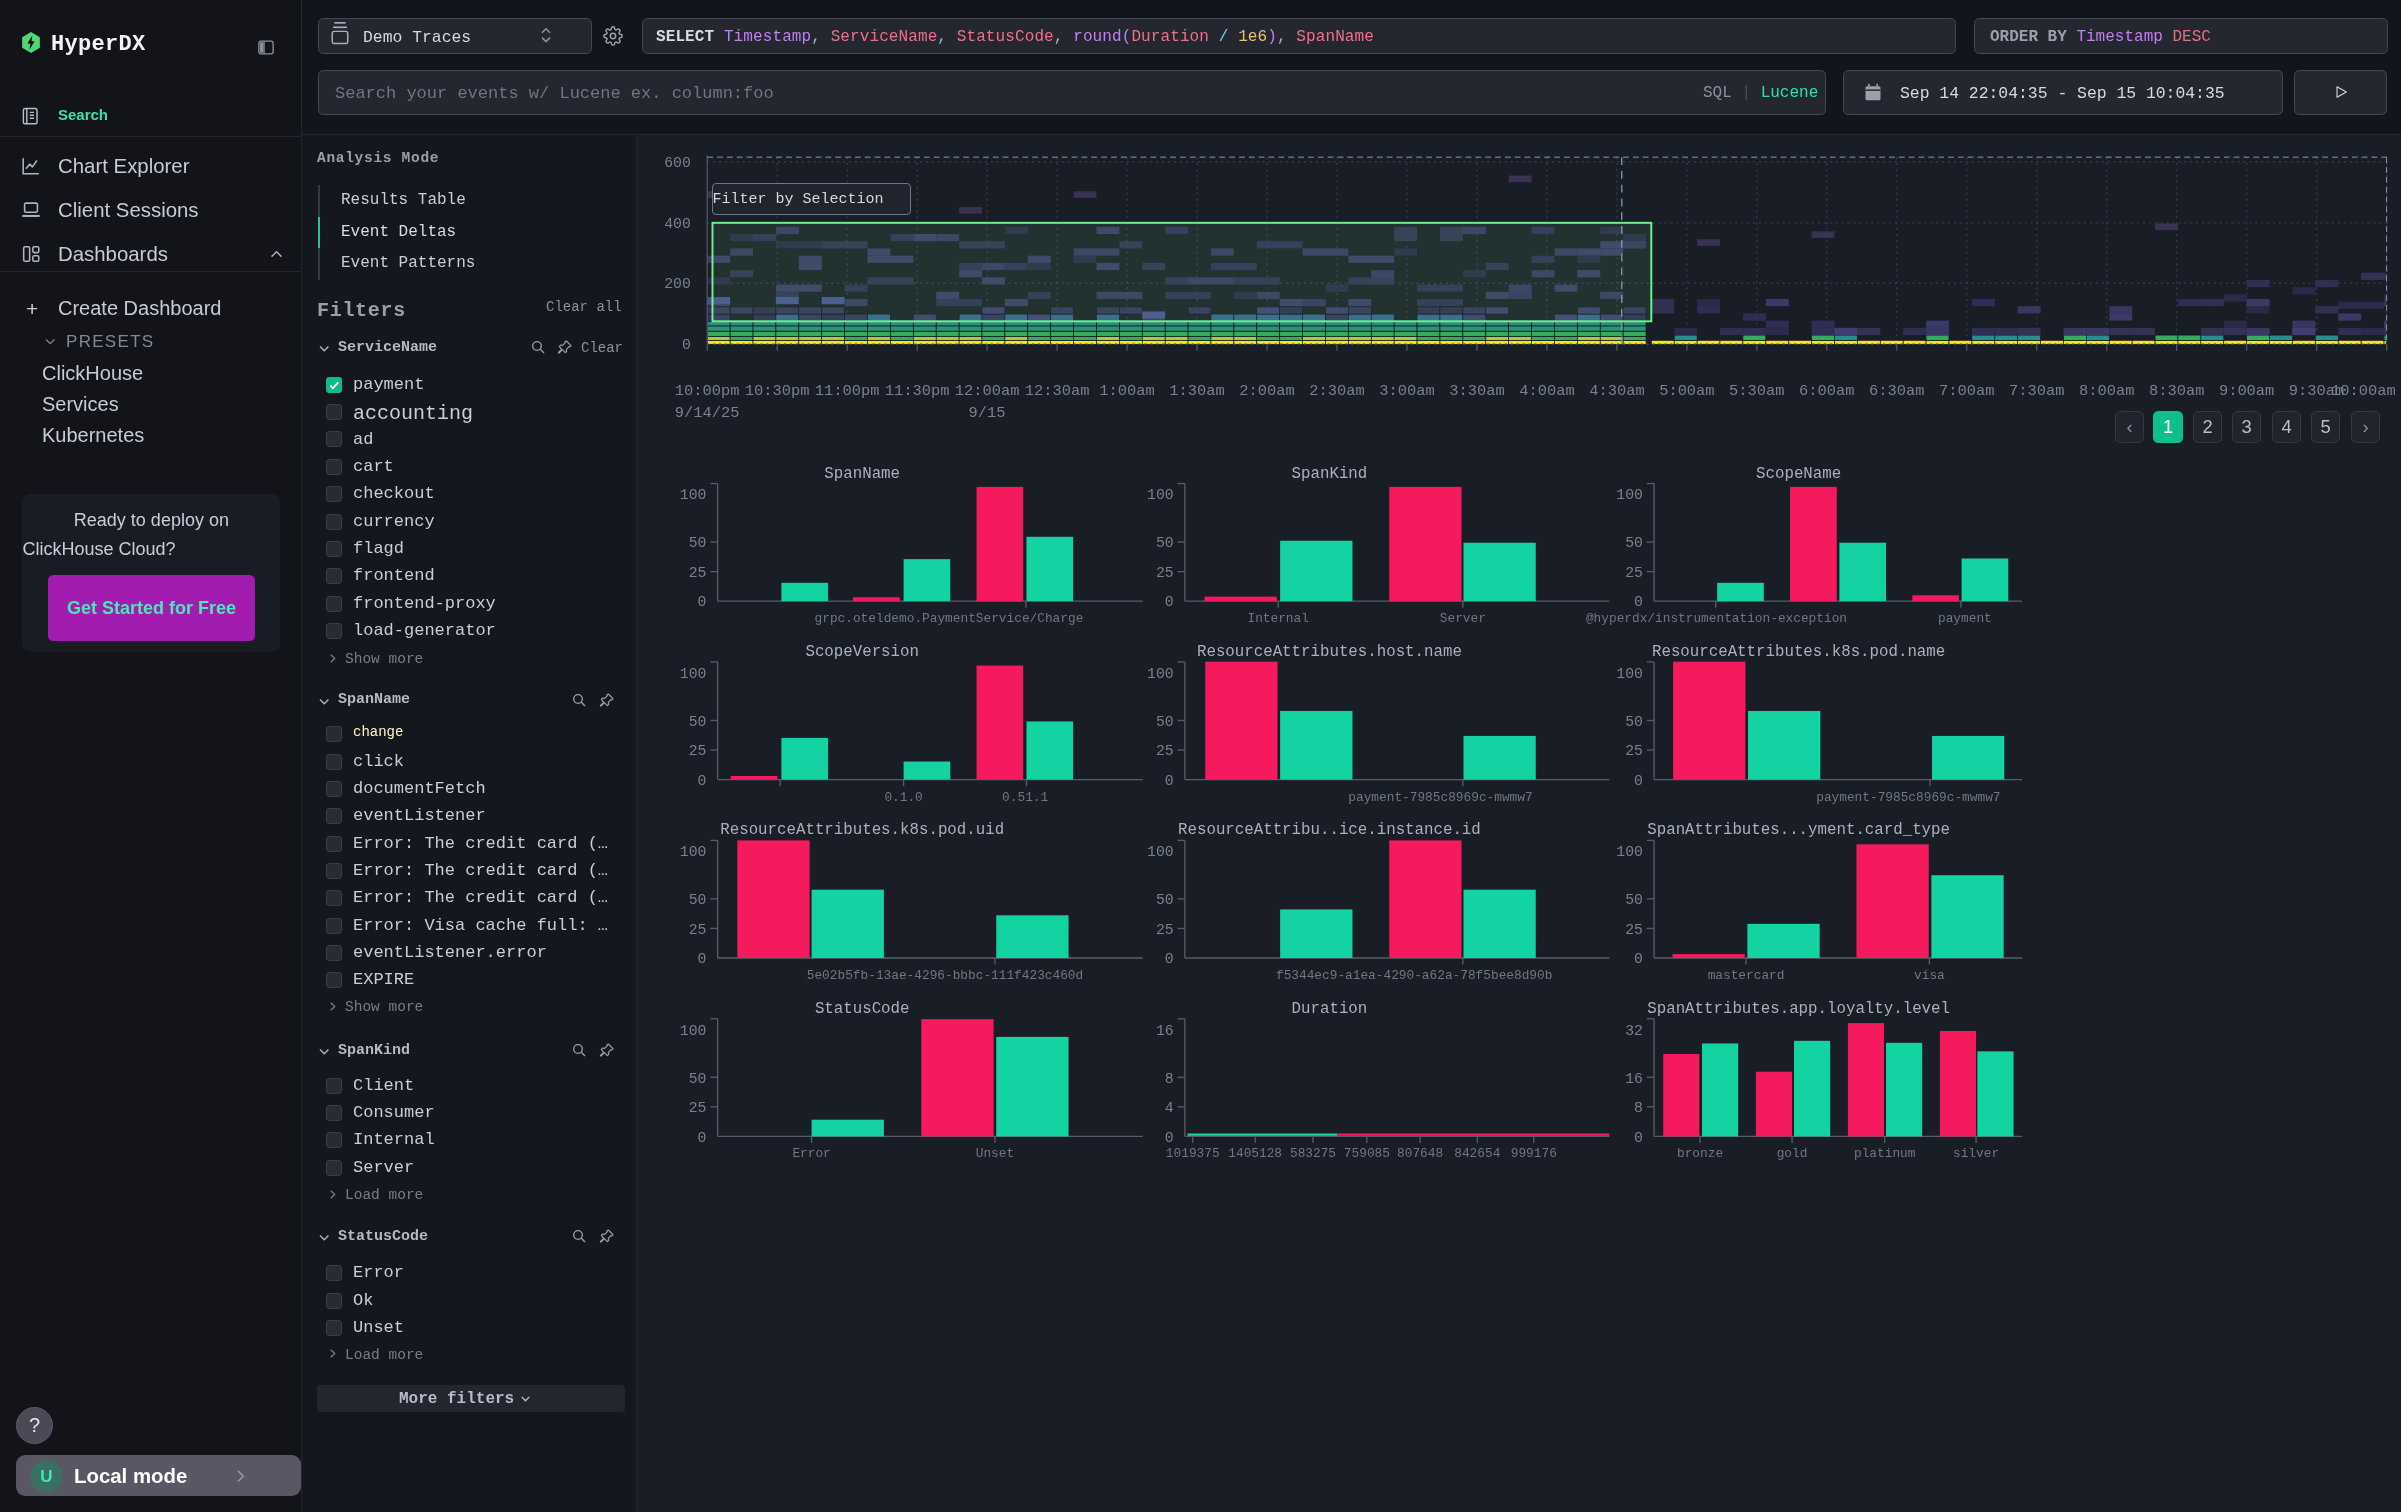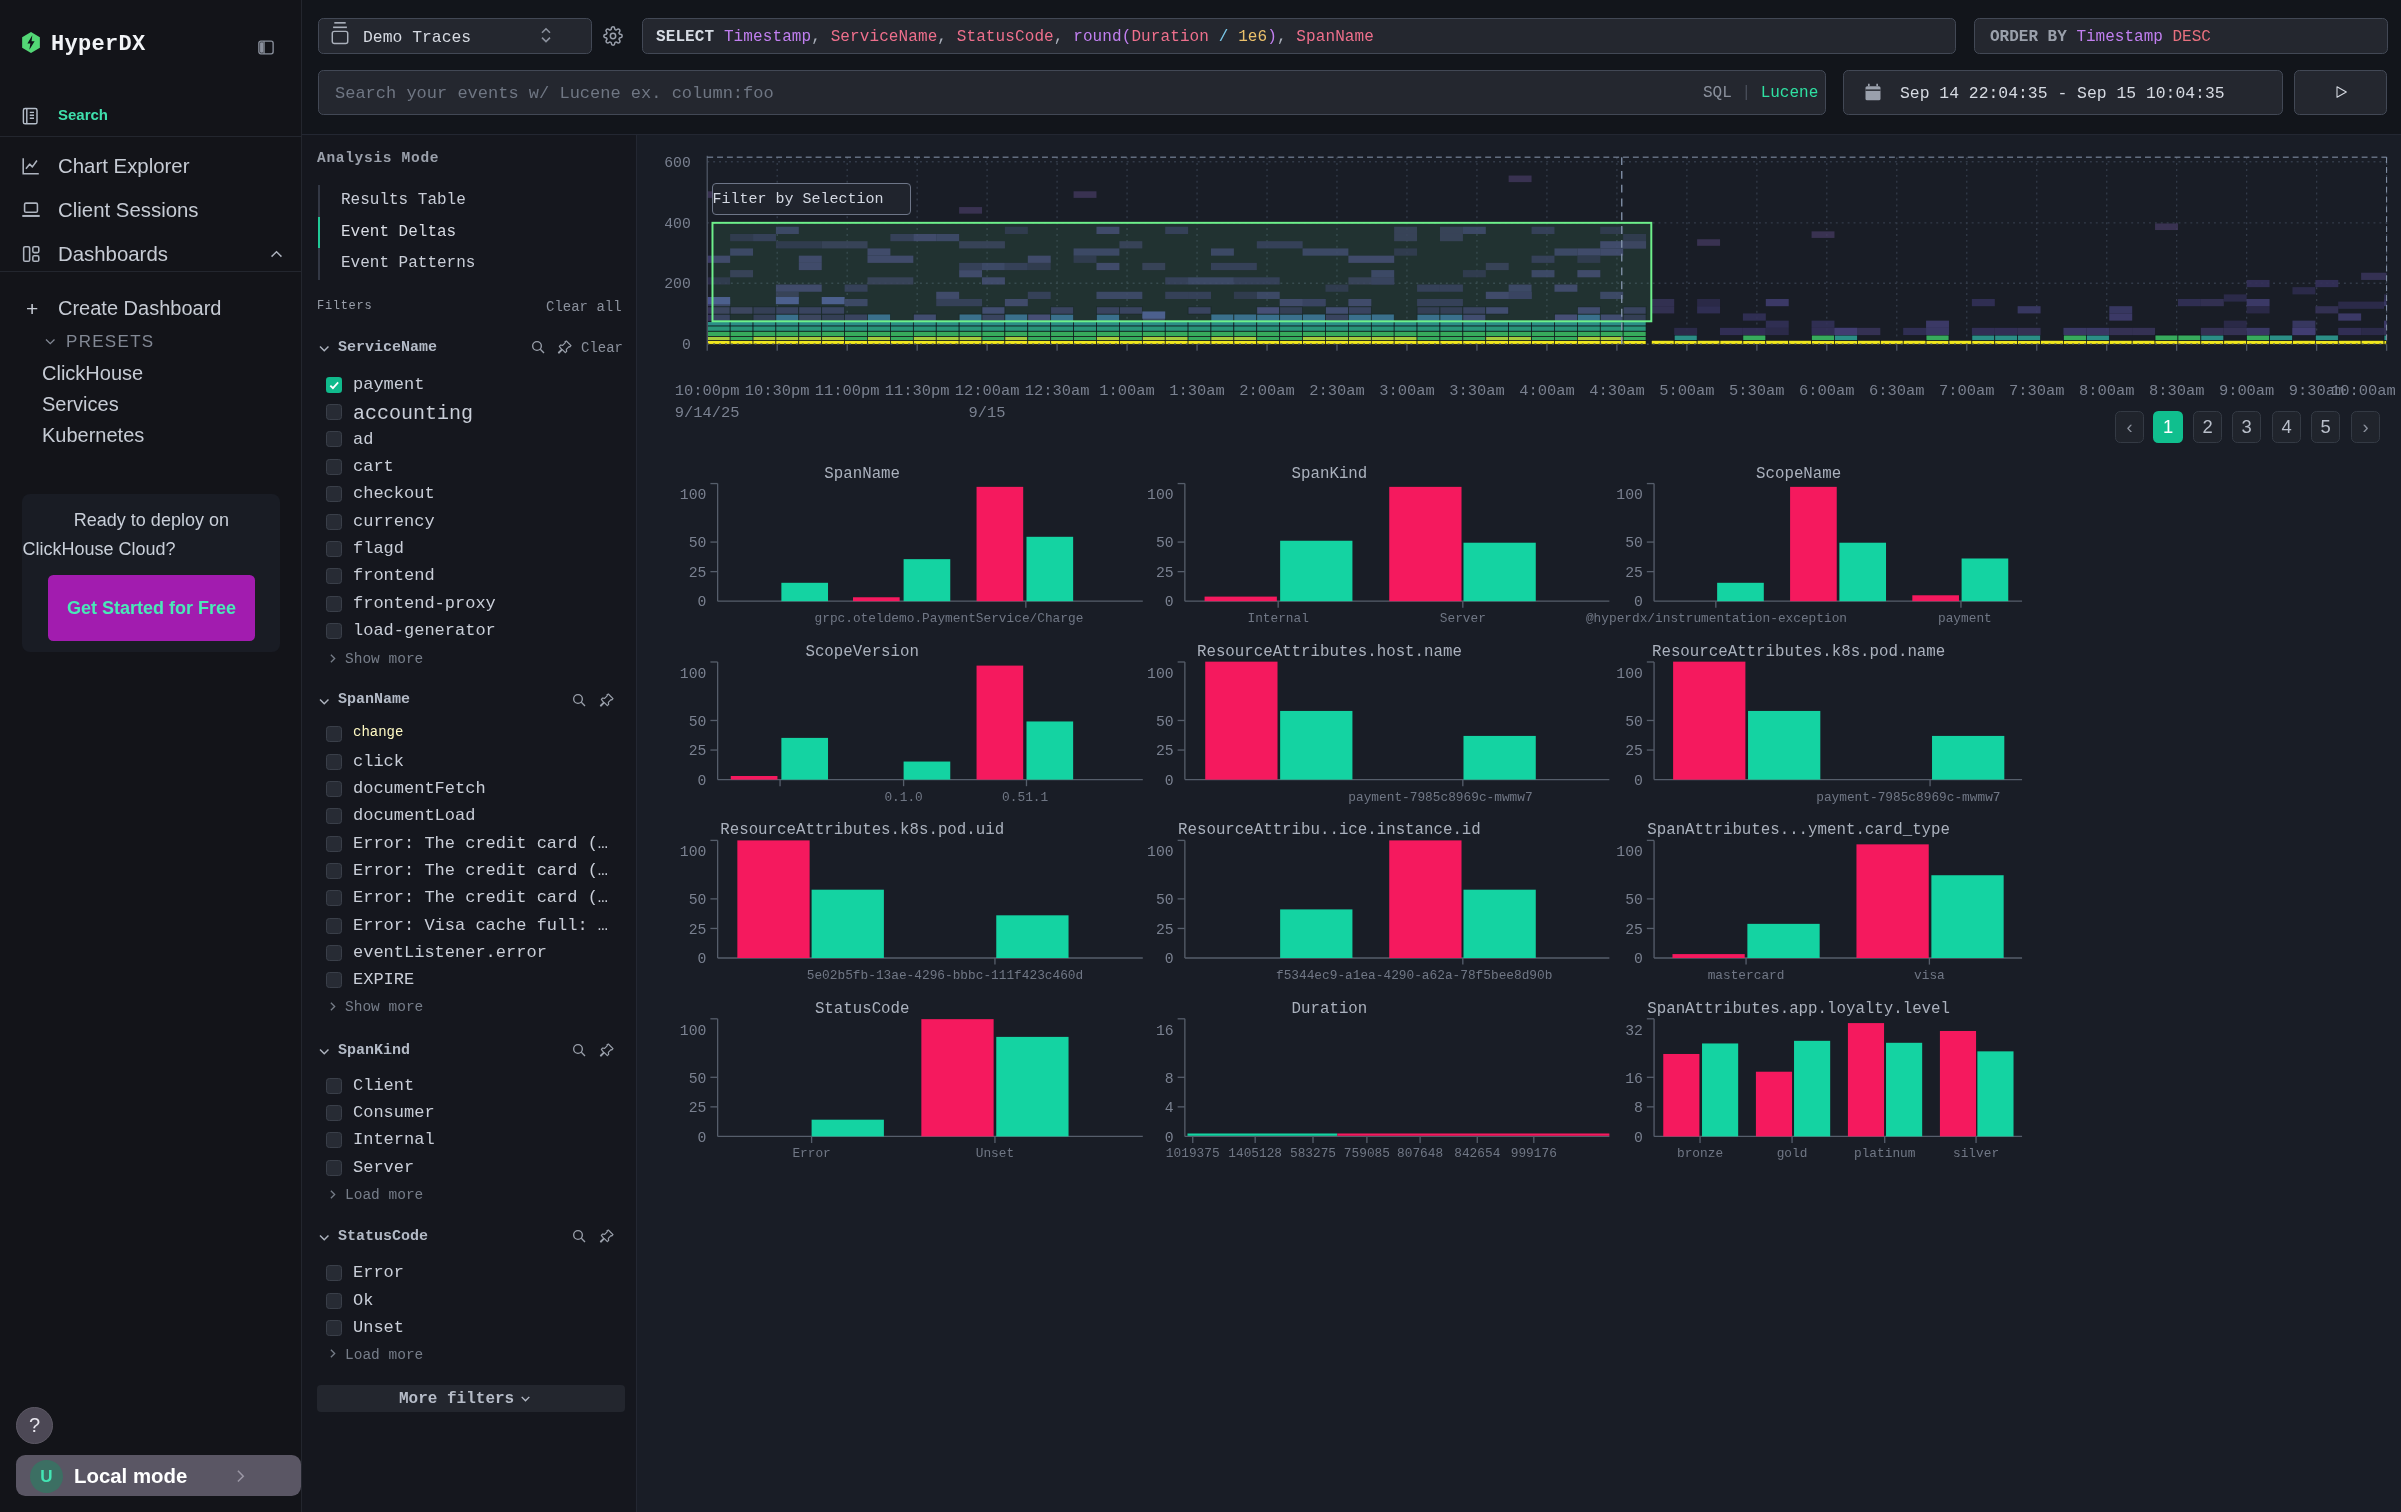--- a/index.html
+++ b/index.html
@@ -102,21 +102,21 @@
 <svg class="abs" style="left:231px;top:1467px" width="18.4" height="18.4" viewBox="0 0 24 24" fill="none" stroke="#9b97a5" stroke-width="2">
     <path d="M9 5l7 7-7 7"></path>
   </svg>
 <div class="abs" style="left:302px;top:135px;width:335px;height:1378px;background:#15171e;border-right:0.7px solid #232732;"></div>
 <div class="abs" style="left:317px;top:150px;font-size:14.5px;font-weight:bold;color:#9aa0ab;letter-spacing:0.7px;">Analysis Mode</div>
 <div class="abs" style="left:318px;top:185px;width:2px;height:95px;background:#333845;"></div>
 <div class="abs" style="left:318px;top:217px;width:2px;height:31px;background:#20c997;"></div>
 <div class="abs" style="left:341px;top:191px;font-size:16px;color:#c9ced8;">Results Table</div>
 <div class="abs" style="left:341px;top:223px;font-size:16px;color:#d8dce4;">Event Deltas</div>
 <div class="abs" style="left:341px;top:254px;font-size:16px;color:#c9ced8;">Event Patterns</div>
-<div class="abs" style="left:317px;top:299px;font-size:12px;font-weight:normal;color:#9aa0ab;letter-spacing:0.7px;text-align:right;">Filters</div>
+<div class="abs" style="left:317px;top:299px;font-size:20px;font-weight:bold;color:#9aa0ab;letter-spacing:0.7px;text-align:right;">Filters</div>
 <div class="abs" style="left:546px;top:299px;font-size:14px;color:#8b919d;">Clear all</div>
 <svg class="abs" style="left:317px;top:341px" width="14.5" height="14.5" viewBox="0 0 24 24" fill="none" stroke="#aeb4bf" stroke-width="2.4">
     <path d="M5 9l7 7 7-7"></path>
   </svg>
 <div class="abs" style="left:338px;top:339px;font-size:15px;font-weight:bold;color:#b3bac6;">ServiceName</div>
 <svg class="abs" style="left:530px;top:339px" width="16" height="16" viewBox="0 0 24 24" fill="none" stroke="#9aa0ab" stroke-width="2">
     <circle cx="10.5" cy="10.5" r="6.5"></circle>
     <path d="M15.5 15.5L21 21"></path>
   </svg>
 <svg class="abs" style="left:557px;top:339px" width="16" height="16" viewBox="0 0 24 24" fill="none" stroke="#9aa0ab" stroke-width="1.8">
@@ -161,21 +161,21 @@
 <svg class="abs" style="left:599px;top:692px" width="16" height="16" viewBox="0 0 24 24" fill="none" stroke="#9aa0ab" stroke-width="1.8">
     <path d="M14 3l7 7-2 2-1-0.5-4 4 0.5 3-2 2-4.5-4.5L3 21l-0.8-0.8L7 15.5 3.5 11l2-2 3 0.5 4-4L12 4z" stroke-linejoin="round"></path>
   </svg>
 <div class="abs" style="left:326px;top:726px;width:16.4px;height:16.4px;background:#272b34;border:1px solid #3a3f49;border-radius:3.3px;"></div>
 <div class="abs" style="left:353px;top:724px;font-size:14px;color:#fef9c3;">change</div>
 <div class="abs" style="left:326px;top:754px;width:16.4px;height:16.4px;background:#272b34;border:1px solid #3a3f49;border-radius:3.3px;"></div>
 <div class="abs" style="left:353px;top:752px;font-size:17px;color:#c9ced8;">click</div>
 <div class="abs" style="left:326px;top:781px;width:16.4px;height:16.4px;background:#272b34;border:1px solid #3a3f49;border-radius:3.3px;"></div>
 <div class="abs" style="left:353px;top:779px;font-size:17px;color:#c9ced8;">documentFetch</div>
 <div class="abs" style="left:326px;top:808px;width:16.4px;height:16.4px;background:#272b34;border:1px solid #3a3f49;border-radius:3.3px;"></div>
-<div class="abs" style="left:353px;top:806px;font-size:17px;color:#c9ced8;">documentLoad</div>
+<div class="abs" style="left:353px;top:806px;font-size:17px;color:#c9ced8;">eventListener</div>
 <div class="abs" style="left:326px;top:836px;width:16.4px;height:16.4px;background:#272b34;border:1px solid #3a3f49;border-radius:3.3px;"></div>
 <div class="abs" style="left:353px;top:834px;font-size:17px;color:#c9ced8;">Error: The credit card (…</div>
 <div class="abs" style="left:326px;top:863px;width:16.4px;height:16.4px;background:#272b34;border:1px solid #3a3f49;border-radius:3.3px;"></div>
 <div class="abs" style="left:353px;top:861px;font-size:17px;color:#c9ced8;">Error: The credit card (…</div>
 <div class="abs" style="left:326px;top:890px;width:16.4px;height:16.4px;background:#272b34;border:1px solid #3a3f49;border-radius:3.3px;"></div>
 <div class="abs" style="left:353px;top:888px;font-size:17px;color:#c9ced8;">Error: The credit card (…</div>
 <div class="abs" style="left:326px;top:918px;width:16.4px;height:16.4px;background:#272b34;border:1px solid #3a3f49;border-radius:3.3px;"></div>
 <div class="abs" style="left:353px;top:916px;font-size:17px;color:#c9ced8;">Error: Visa cache full: …</div>
 <div class="abs" style="left:326px;top:945px;width:16.4px;height:16.4px;background:#272b34;border:1px solid #3a3f49;border-radius:3.3px;"></div>
 <div class="abs" style="left:353px;top:943px;font-size:17px;color:#c9ced8;">eventListener.error</div>

